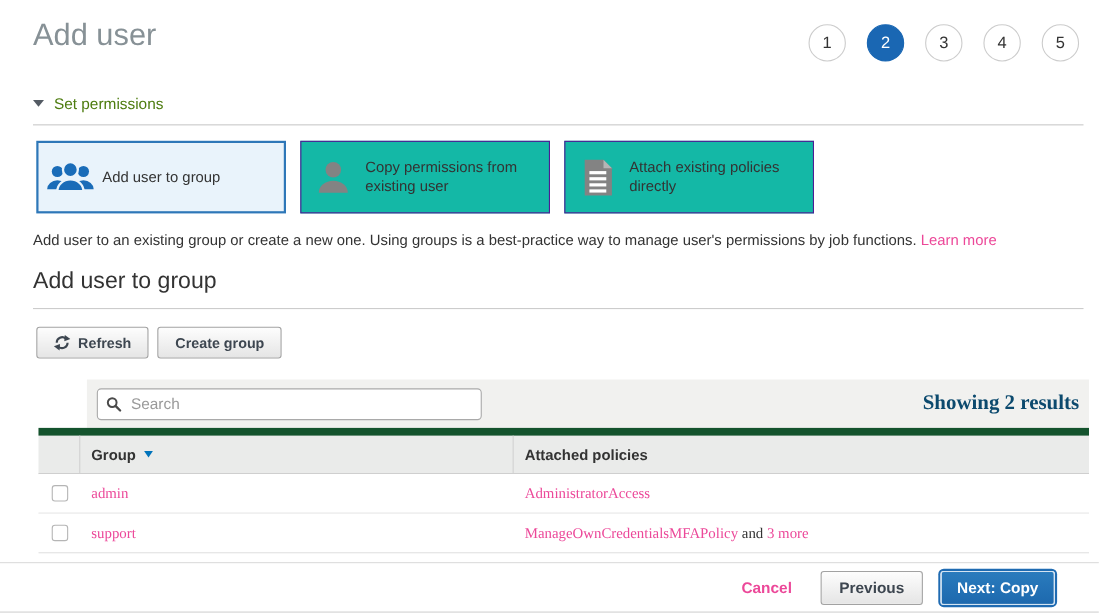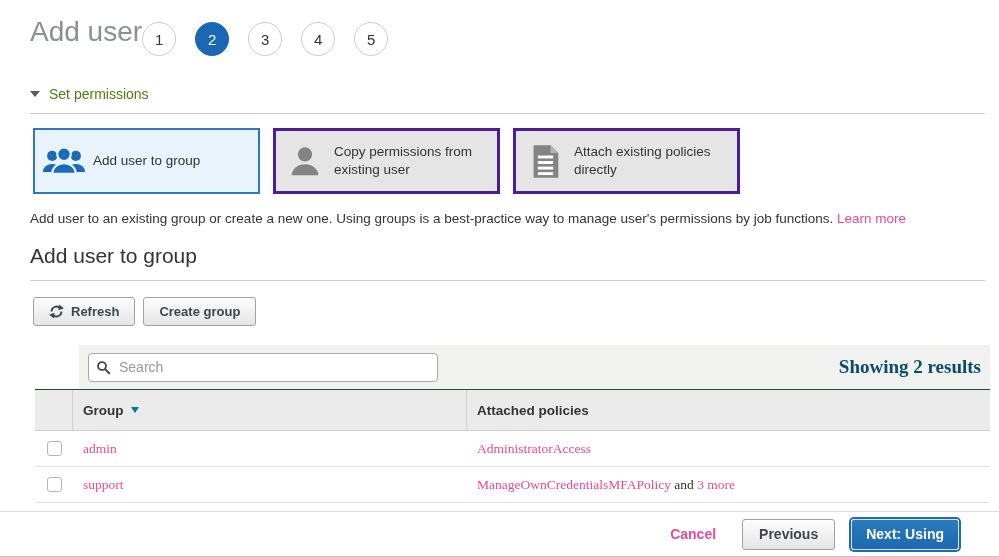--- a/index.html
+++ b/index.html
@@ -1,39 +1,39 @@
 <!DOCTYPE html>
 <html><head>
 <meta charset="utf-8">
 <style>
   * { margin:0; padding:0; box-sizing:border-box; }
   html,body { width:999px; height:557px; background:#fff; overflow:hidden;
               font-family:"Liberation Sans", sans-serif; }
 
   
-  .topbar { display:flex; align-items:flex-start;
+  .topbar { display:flex; justify-content:space-between; align-items:flex-start;
             padding:16px 14px 0 30px; }
   .page-title { font-size:28px; font-weight:400; color:#879196; }
   .steps { display:flex; gap:19px; margin-top:6px; margin-right:4px; }
   .step { width:34px; height:34px; border-radius:50%; border:1px solid #ccc;
           background:#fff; color:#333; font-size:15px;
           display:flex; align-items:center; justify-content:center; }
   .step.active { background:#1a67b3; border-color:#1a67b3; color:#fff; }
 
   
   .section-head { margin:30px 14px 0 30px; padding-bottom:11px;
                   border-bottom:1px solid #c9c9c9;
                   display:flex; align-items:center; gap:9px; }
   .caret-down { width:0; height:0; border-left:5px solid transparent;
                 border-right:5px solid transparent; border-top:6px solid #545b64; }
   .section-title { font-size:14px; color:#4d7c0f; }
 
   
   .cards { display:flex; gap:13px; margin:14px 14px 0 33px; }
-  .card { width:227px; height:66px; border:3px solid #4c1d95; background:#e5e5e5;
+  .card { width:227px; height:66px; border:1px solid #4c1d95; background:#14b8a6;
           display:flex; align-items:center; cursor:pointer; }
   .card.selected { border:2px solid #2e77b8; background:#e9f3fb; }
   .card-icon { width:58px; display:flex; justify-content:center; flex:0 0 58px; }
   .card-label { font-size:13.5px; color:#333; line-height:1.35; padding-right:6px; }
 
   .desc { margin:17px 14px 0 30px; font-size:13.5px; color:#333; }
   a.link { color:#ec4899; text-decoration:none; cursor:pointer; }
 
   .group-head { margin:18px 14px 0 30px; padding-bottom:12px; border-bottom:1px solid #ccc; }
   .group-title { font-size:21px; font-weight:400; color:#333; }
@@ -50,21 +50,21 @@
   .table-wrap { margin:19px 9px 0 35px; }
   .toolbar { background:#f1f1ef; height:44px; display:flex; align-items:center;
              justify-content:space-between; padding:0 9px;margin-left:44px; }
   .search-box { position:relative; width:350px; }
   .search-box input { width:100%; height:29px; border:1px solid #a9a9a9; border-radius:4px;
                       padding:0 8px 0 30px; font-size:14px; color:#333; font-family:inherit; }
   .search-box input::placeholder { color:#9a9a9a; }
   .search-icon { position:absolute; left:8px; top:7px; }
   .results { font-weight:bold; font-size:19px; color:#0c4a6e;font-family:Liberation Serif, serif; }
 
-  .thead { display:flex; background:#eaebea; border-top:1px solid #14532d;
+  .thead { display:flex; background:#eaebea; border-top:7px solid #14532d;
            border-bottom:1px solid #cfcfcf; height:42px; }
   .col-check { width:38px; flex:0 0 38px; display:flex; align-items:center; justify-content:center; }
   .col-group { width:394px; flex:0 0 394px; display:flex; align-items:center; padding-left:10px; }
   .col-policy { flex:1; display:flex; align-items:center; padding-left:10px; }
   .thead .col-check, .thead .col-group { border-right:1px solid #d2d2d2; }
   .th-label { font-weight:bold; font-size:13.5px; color:#333; }
   .sort-caret { width:0; height:0; border-left:4.5px solid transparent;
                 border-right:4.5px solid transparent; border-top:6px solid #0073bb;
                 margin-left:7px; }
   .trow { display:flex; height:36px; border-bottom:1px solid #e2e2e2; background:#fff;font-family:Liberation Serif, serif; }
@@ -217,15 +217,15 @@
     </div>
   </div>
 </div>
 
 <div class="footer">
   <a class="link cancel-link">Cancel</a>
   <button class="aws-btn btn-prev">
     <span>Previous</span>
   </button>
   <button class="btn-primary">
-    <span>Next: Using</span>
+    <span>Next: Copy</span>
   </button>
 </div>
 
 </body></html>

